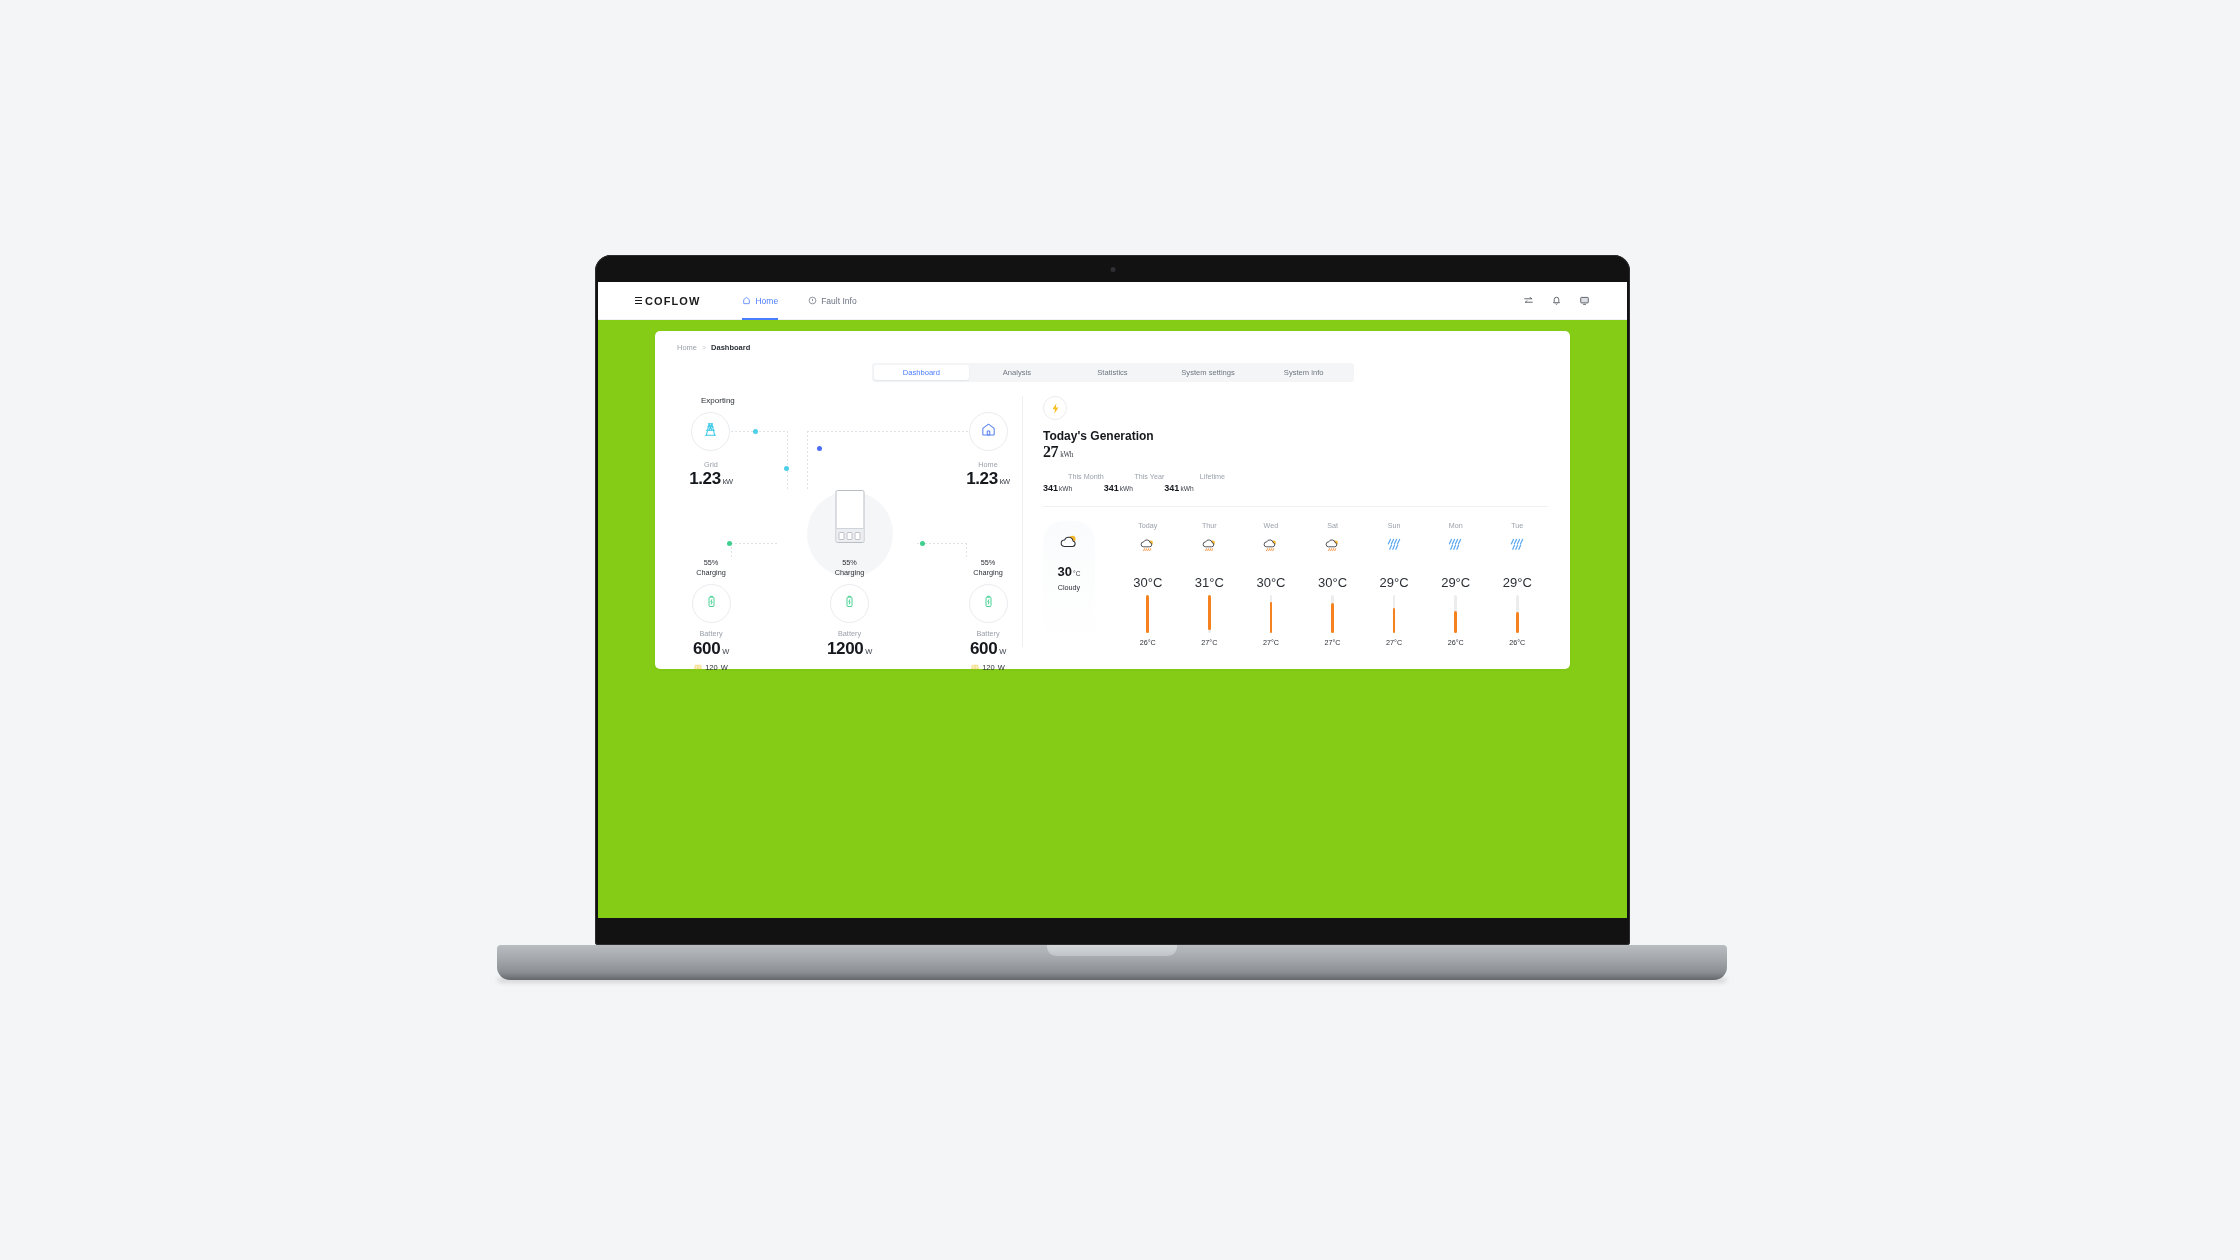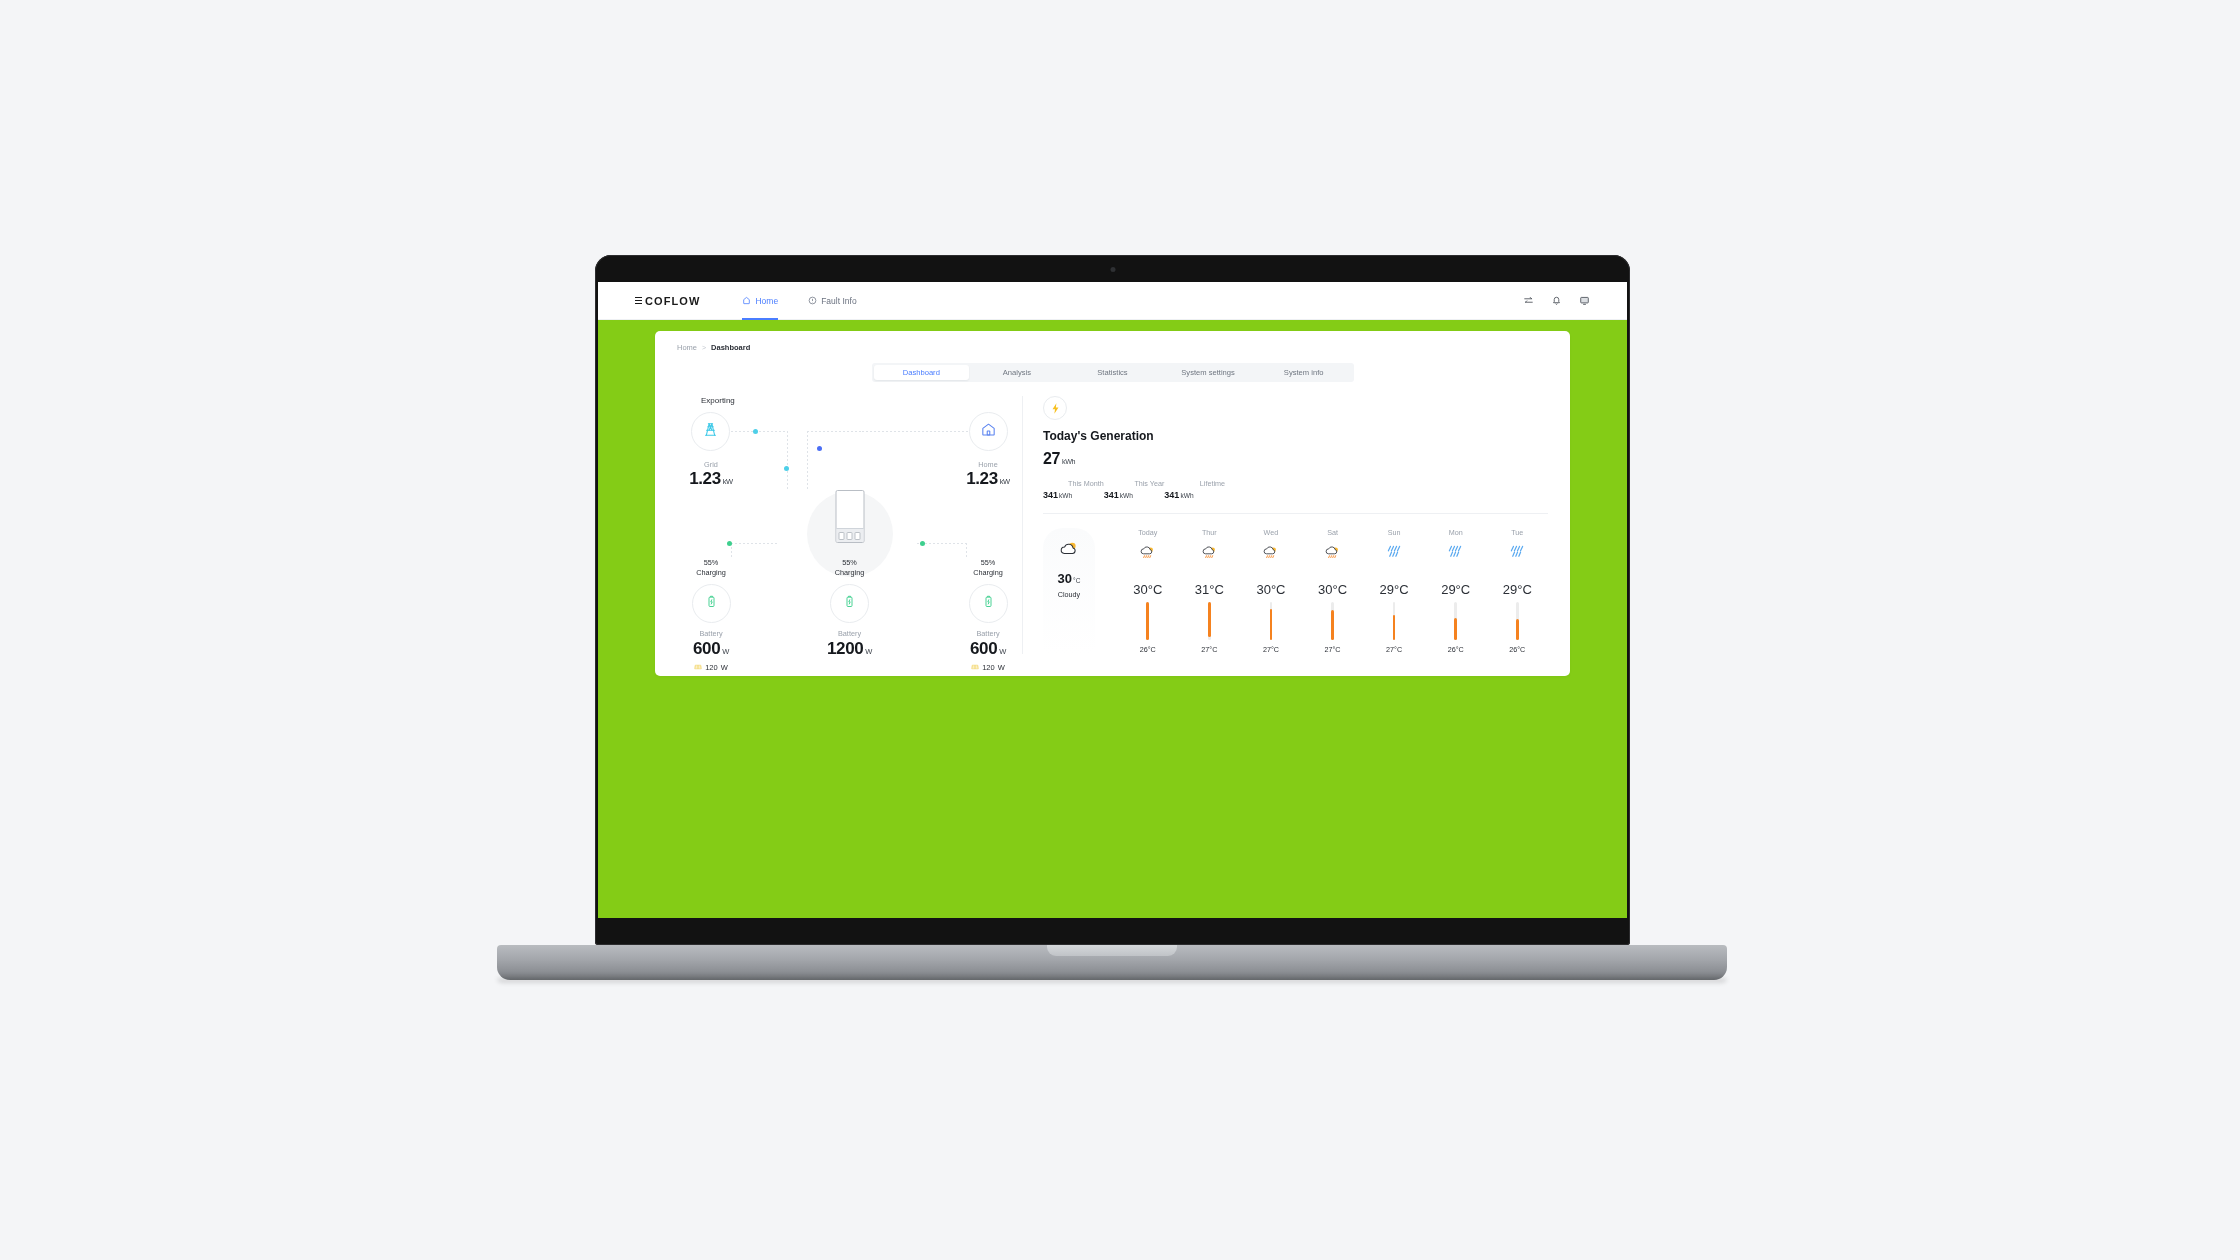--- a/index.html
+++ b/index.html
@@ -259,21 +259,21 @@
   #generation-panel { width: 196px; padding-right: 14px; }
   #sysinfo-panel { flex: 1; border-left: 1px solid #eef0f3; padding-left: 23px; }
 
   .panel-icon-circle {
     width: 24px; height: 24px; border-radius: 50%;
     border: 1px solid #e9ecef;
     display: flex; align-items: center; justify-content: center;
   }
   .panel-title { font-size: 12px; font-weight: bold; color: #15181d; margin-top: 9px; }
   .panel-big {
-    font-size: 16px; font-weight: bold; color: #15181d; margin-top: 7px; letter-spacing: -0.4px;
+    font-size: 16px; font-weight: bold; color: #15181d; letter-spacing: -0.4px; font-family: Liberation Serif, serif;
   }
   .panel-big .unit { font-size: 7.2px; font-weight: normal; color: #3c424b; margin-left: 2px; }
   #generation-stats { display: flex; margin-top: 11px; }
   #generation-stats .stat-col { width: 62px; }
   .stat-label { font-size: 7.2px; color: #9aa1ab; text-align: right; }
   .stat-value { font-size: 9px; font-weight: bold; color: #15181d; margin-top: 2px; }
   .stat-value .unit { font-size: 6.6px; font-weight: normal; color: #3c424b; margin-left: 1px; }
   .sys-field { margin-top: 10px; }
   .sys-field-label { font-size: 7.2px; color: #9aa1ab; }
   .sys-field-value { font-size: 7.6px; font-weight: bold; color: #15181d; margin-top: 2px; }

